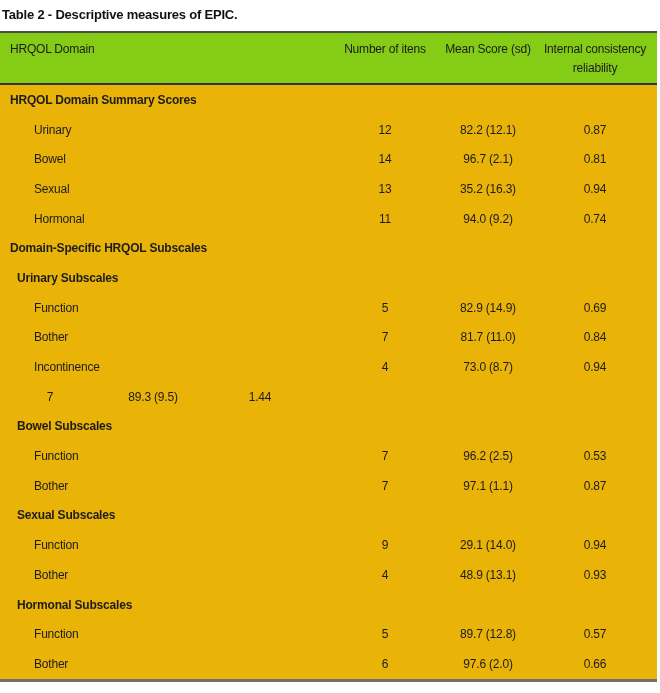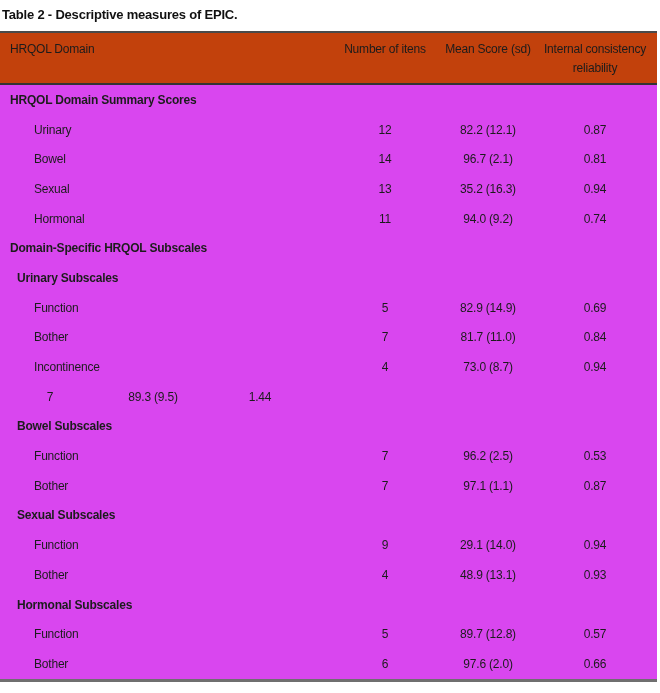--- a/index.html
+++ b/index.html
@@ -21,41 +21,41 @@
   }
 
   .epic-table {
     margin-top: 9px;
     width: 657px;
     border-top: 2px solid #4a4a4a;
     border-bottom: 3px solid #6f6f6f;
   }
 
   .thead {
-    background: #c2410c;
+    background: #84cc16;
     border-bottom: 2px solid #333333;
     display: flex;
     height: 52px;
     align-items: flex-start;
   }
   .thead .cell {
     padding-top: 7px;
     font-size: 12px;
     letter-spacing: -0.2px;
     line-height: 1.55;
   }
 
   .cell.c1 { flex: 1 1 auto; text-align: left; }
   .cell.c2 { width: 100px; text-align: center; flex: 0 0 auto; }
   .cell.c3 { width: 106px; text-align: center; flex: 0 0 auto; }
   .cell.c4 { width: 116px; text-align: center; flex: 0 0 auto; padding-left: 2px; padding-right: 10px; }
 
   .thead .c1 { padding-left: 10px; }
 
-  .tbody { background: #d946ef; }
+  .tbody { background: #eab308; }
   .row {
     display: flex;
     height: 29.7px;
     align-items: center;
     font-size: 12px;
     letter-spacing: -0.2px;
   }
   .row.section .c1   { padding-left: 10px; font-weight: bold; }
   .row.subsection .c1{ padding-left: 17px; font-weight: bold; }
   .row.data .c1      { padding-left: 34px; }

